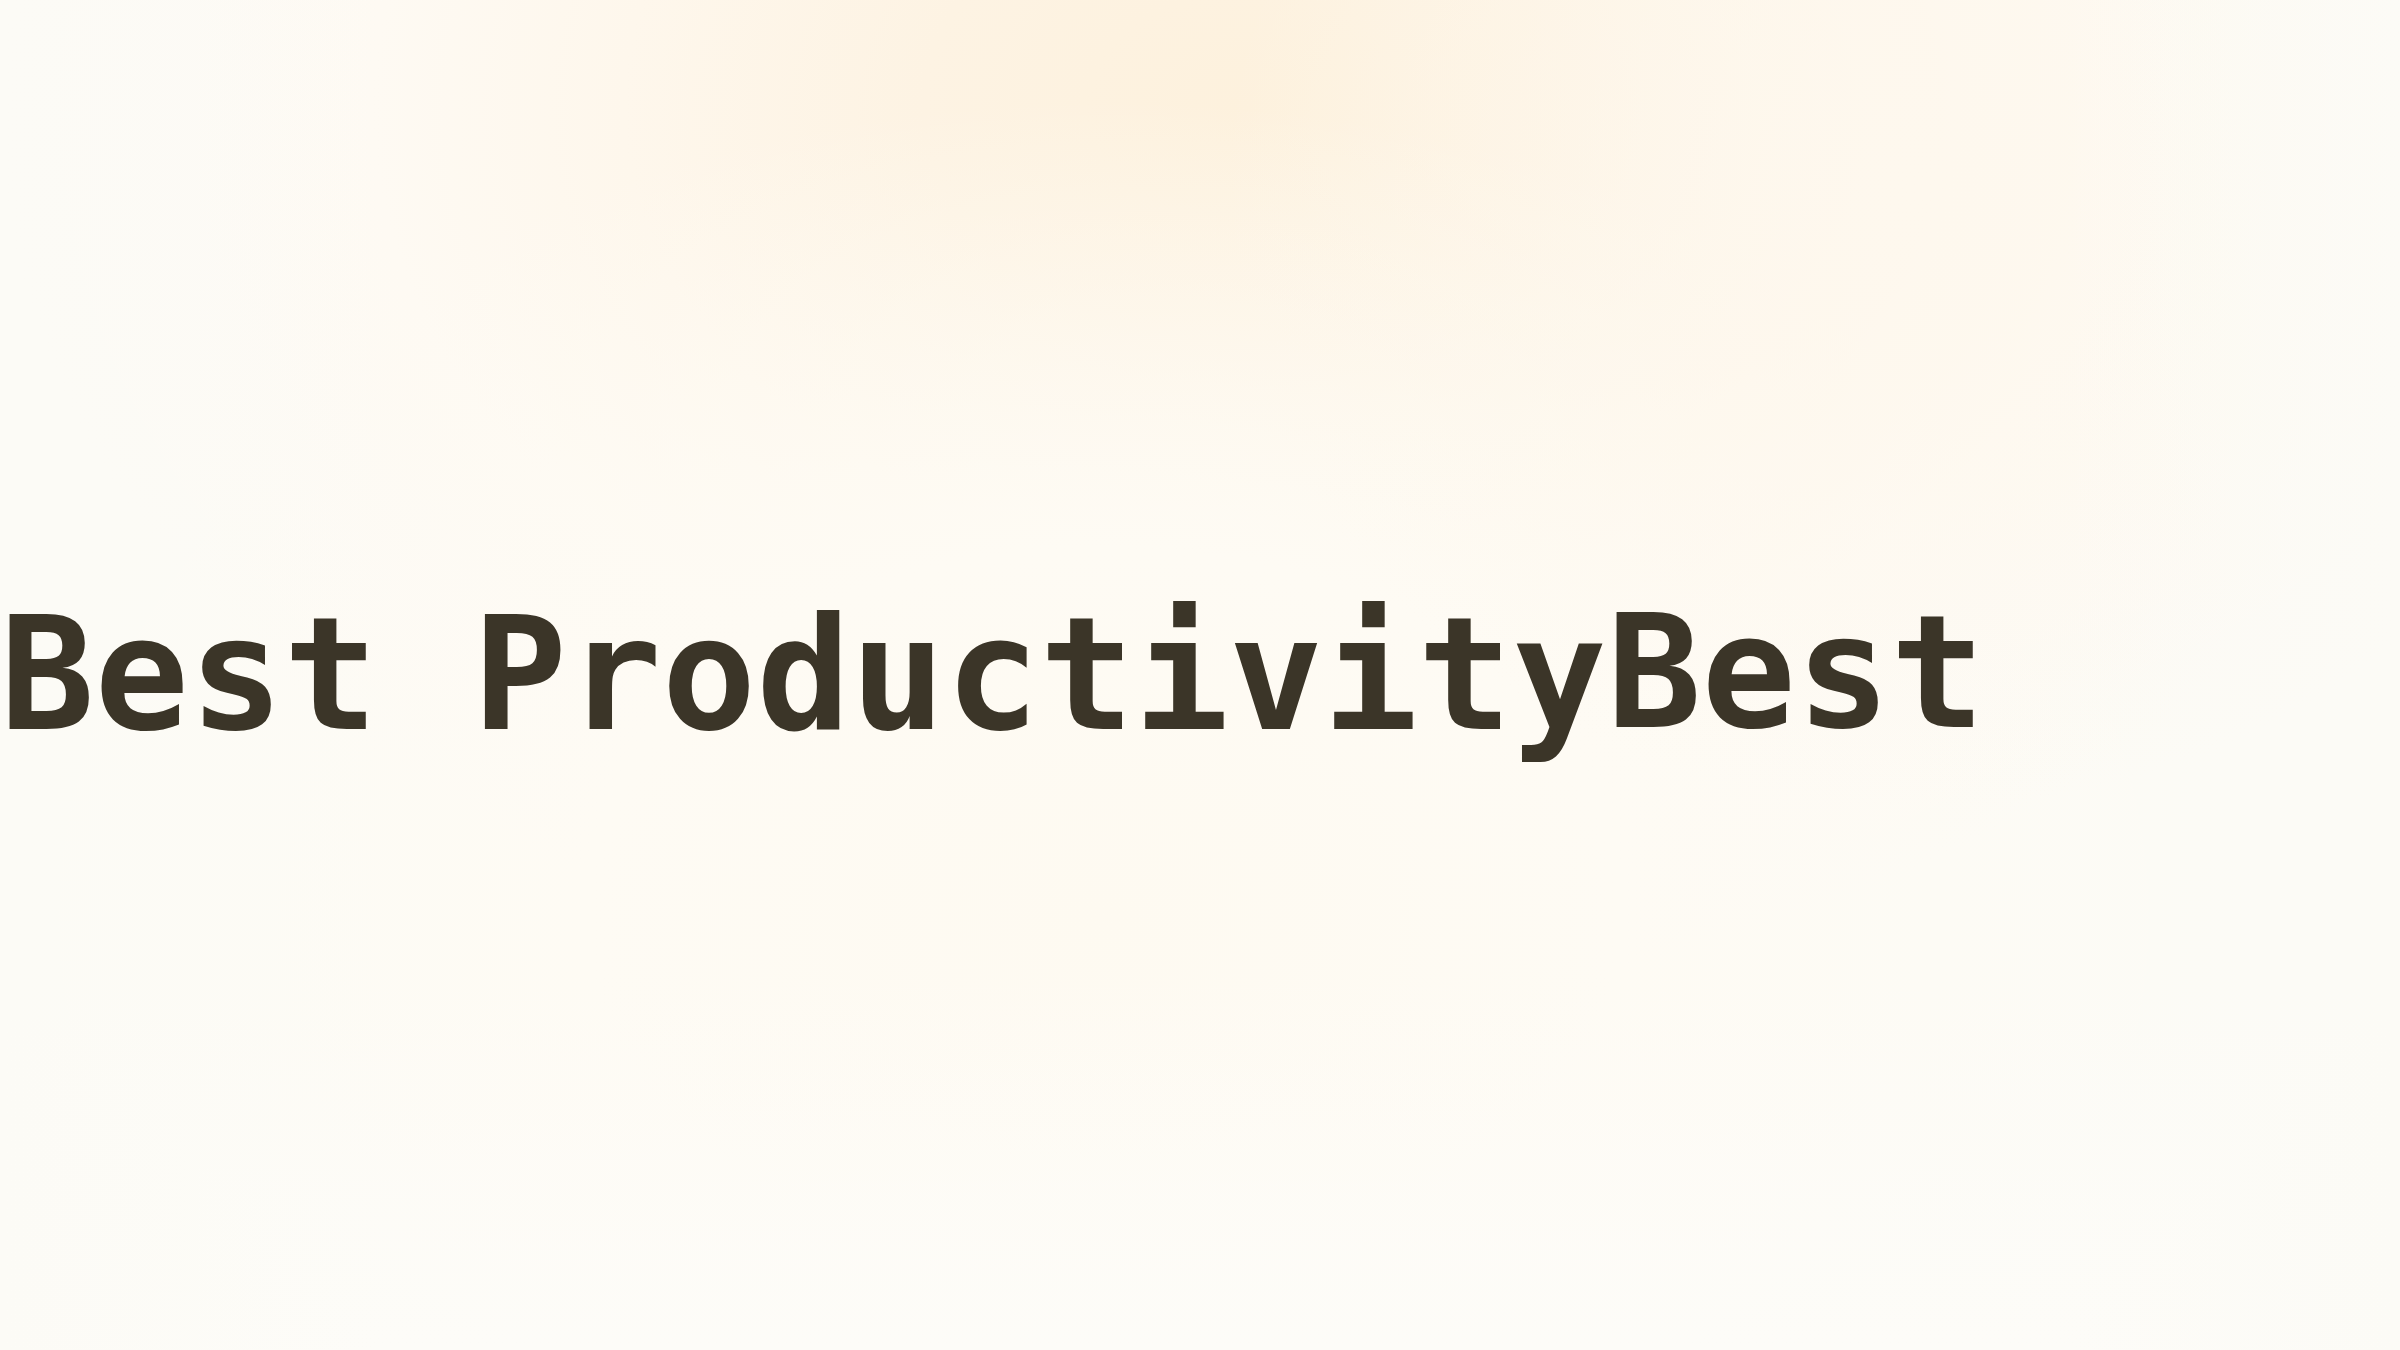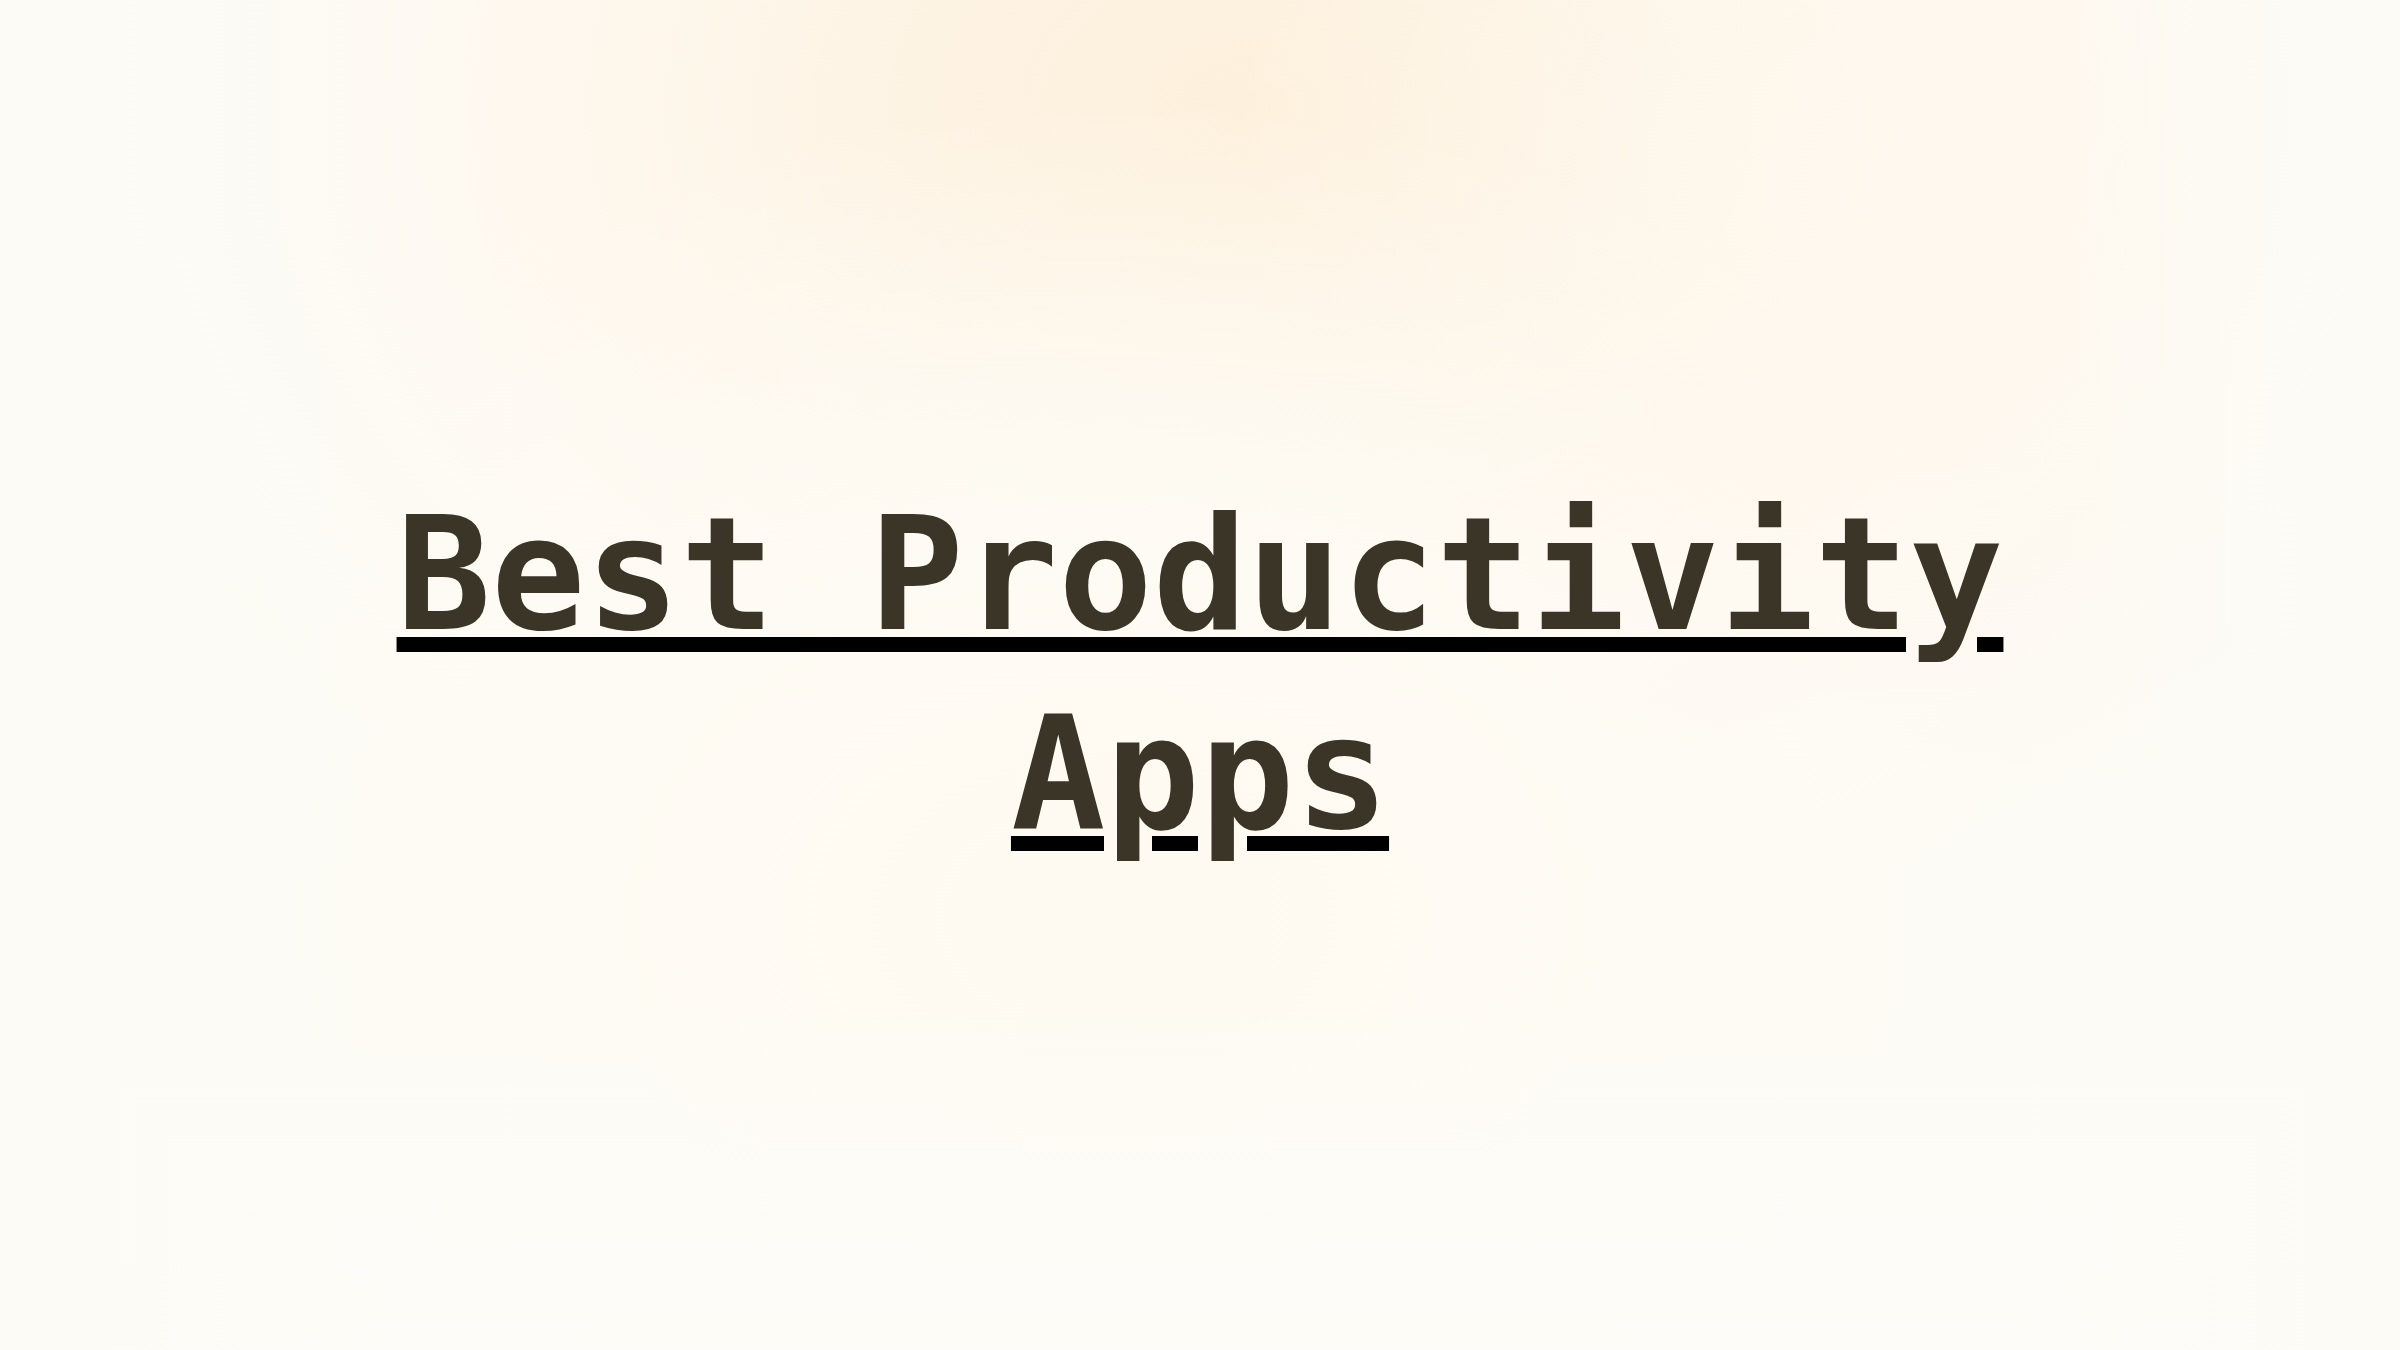--- a/index.html
+++ b/index.html
@@ -61,24 +61,22 @@
       linear-gradient(to bottom, rgba(252, 251, 246, 0) 72%, #fdfcf8 100%);
   }
 
   .title-block {
     position: absolute;
     left: 0;
     right: 0;
     top: 0;
     height: 1350px;
     display: flex;
-    flex-direction: column;
+    flex-direction: row;
     align-items: center;
-    justify-content: center;
-    text-decoration: underline;
   }
 
   .title-line {
     display: block;
     font-size: 157px;
     font-weight: bold;
     line-height: 1.29;
     letter-spacing: 0;
     color: #3b3528;
     text-align: center;
@@ -94,16 +92,16 @@
 
 <div id="slide">
 
   <div class="glow glow-primary"></div>
   <div class="glow glow-mid"></div>
   <div class="glow glow-right"></div>
   <div class="glow glow-corner-fade"></div>
 
   <div class="title-block">
     <span class="title-line title-line-1">Best Productivity</span>
-    <span class="title-line title-line-2">Apps</span>
+    <span class="title-line title-line-2">Best</span>
   </div>
 
 </div>
 
 </body></html>

